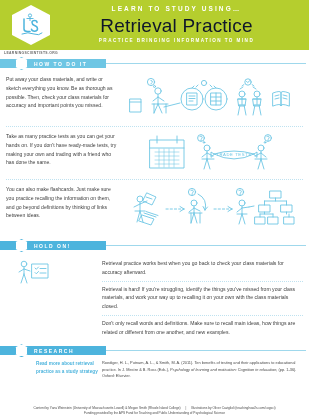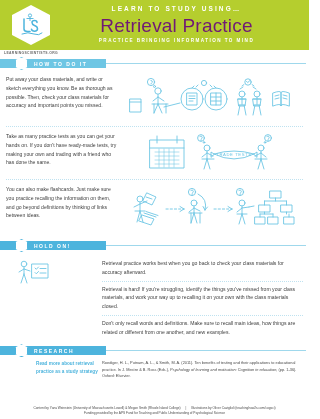--- a/index.html
+++ b/index.html
@@ -35,21 +35,21 @@
   .header-text { flex: 1; text-align: center; padding-right: 18px; }
   .eyebrow {
     color: #ffffff;
     font-size: 6.5px;
     letter-spacing: 2.1px;
     font-weight: bold;
     line-height: 1;
     margin-bottom: 3px;
   }
   .title {
-    color: #701a75;
+    color: #0f172a;
     font-size: 19px;
     line-height: 1.05;
     font-weight: normal;
     letter-spacing: 0.2px;
   }
   .subtitle {
     color: #ffffff;
     font-size: 4.6px;
     letter-spacing: 1.45px;
     font-weight: bold;

